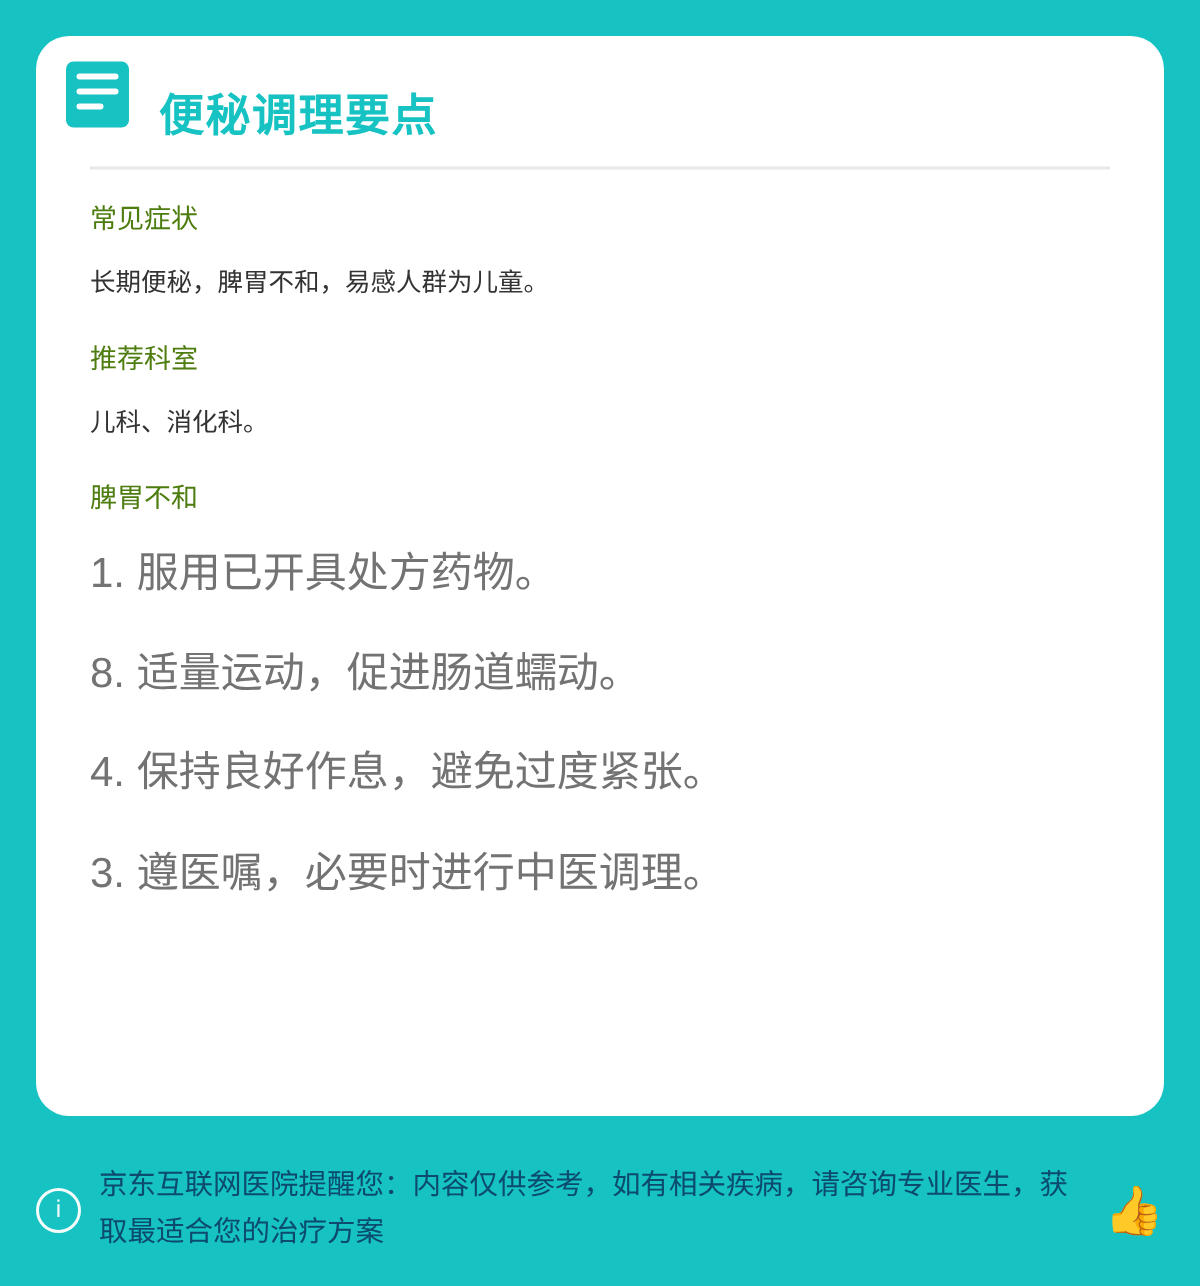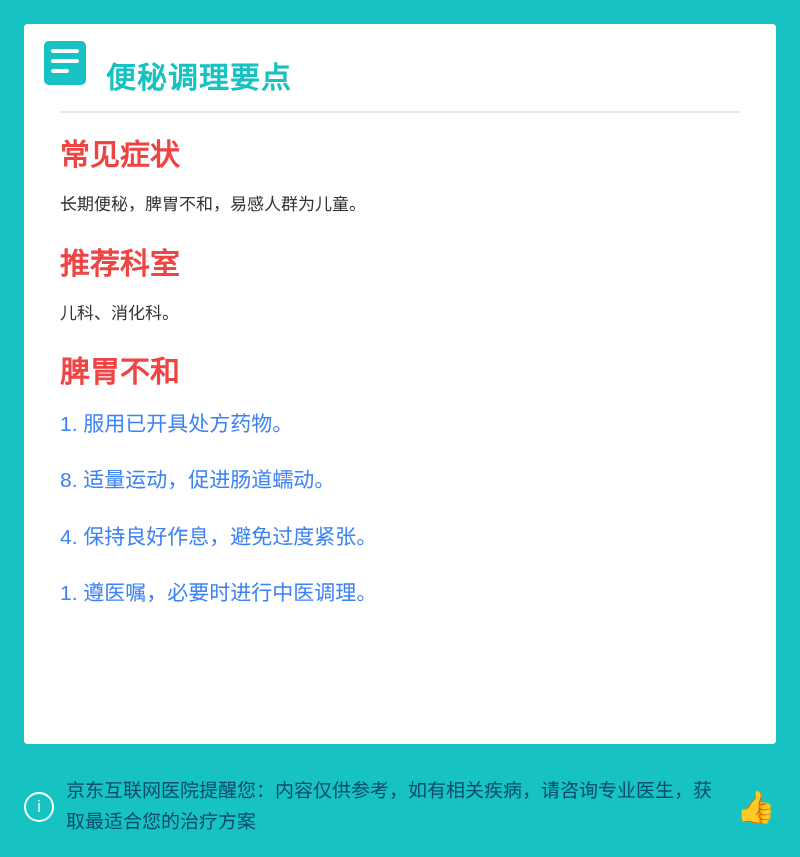--- a/index.html
+++ b/index.html
@@ -18,21 +18,21 @@
   .page {
     position: relative;
     width: 800px;
     height: 857px;
     box-sizing: border-box;
     padding: 24px 24px 0 24px;
   }
 
   .card {
     background: #ffffff;
-    border-radius: 4px;
+    border-radius: 22px;
     padding: 30px 36px 40px 36px;
     box-sizing: border-box;
     width: 752px;
     min-height: 720px;
     position: relative;
   }
 
   .doc-icon {
     position: absolute;
     left: 14px;
@@ -51,23 +51,23 @@
   }
 
   .title-rule {
     margin: 14px 0 22px 0;
     height: 2px;
     background: #e8e8e8;
     border: none;
   }
 
   .section-heading {
-    font-size: 30px;
-    font-weight: bold;
-    color: #ef4444;
+    font-size: 18px;
+    font-weight: normal;
+    color: #4d7c0f;
     margin: 26px 0 18px 0;
     line-height: 1.3;
   }
 
   .section-heading:first-of-type {
     margin-top: 10px;
   }
 
   .section-body {
     font-size: 17px;
@@ -76,22 +76,22 @@
     line-height: 1.5;
   }
 
   .steps {
     margin: 18px 0 0 0;
     padding: 0;
     list-style: none;
   }
 
   .steps li {
-    font-size: 21px;
-    color: #3b82f6;
+    font-size: 28px;
+    color: #737373;
     line-height: 1.45;
     margin-bottom: 26px;
   }
 
   .footer {
     position: absolute;
     left: 0;
     bottom: 0;
     width: 800px;
     box-sizing: border-box;
@@ -151,21 +151,21 @@
     <p class="section-body">长期便秘，脾胃不和，易感人群为儿童。</p>
 
     <h2 class="section-heading">推荐科室</h2>
     <p class="section-body">儿科、消化科。</p>
 
     <h2 class="section-heading">脾胃不和</h2>
     <ul class="steps">
       <li>1. 服用已开具处方药物。</li>
       <li>8. 适量运动，促进肠道蠕动。</li>
       <li>4. 保持良好作息，避免过度紧张。</li>
-      <li>1. 遵医嘱，必要时进行中医调理。</li>
+      <li>3. 遵医嘱，必要时进行中医调理。</li>
     </ul>
 
   </div>
 
   <div class="footer">
     <div class="footer-icon">i</div>
     <div class="footer-text">京东互联网医院提醒您：内容仅供参考，如有相关疾病，请咨询专业医生，获取最适合您的治疗方案</div>
     <div class="thumb">👍</div>
   </div>
 

